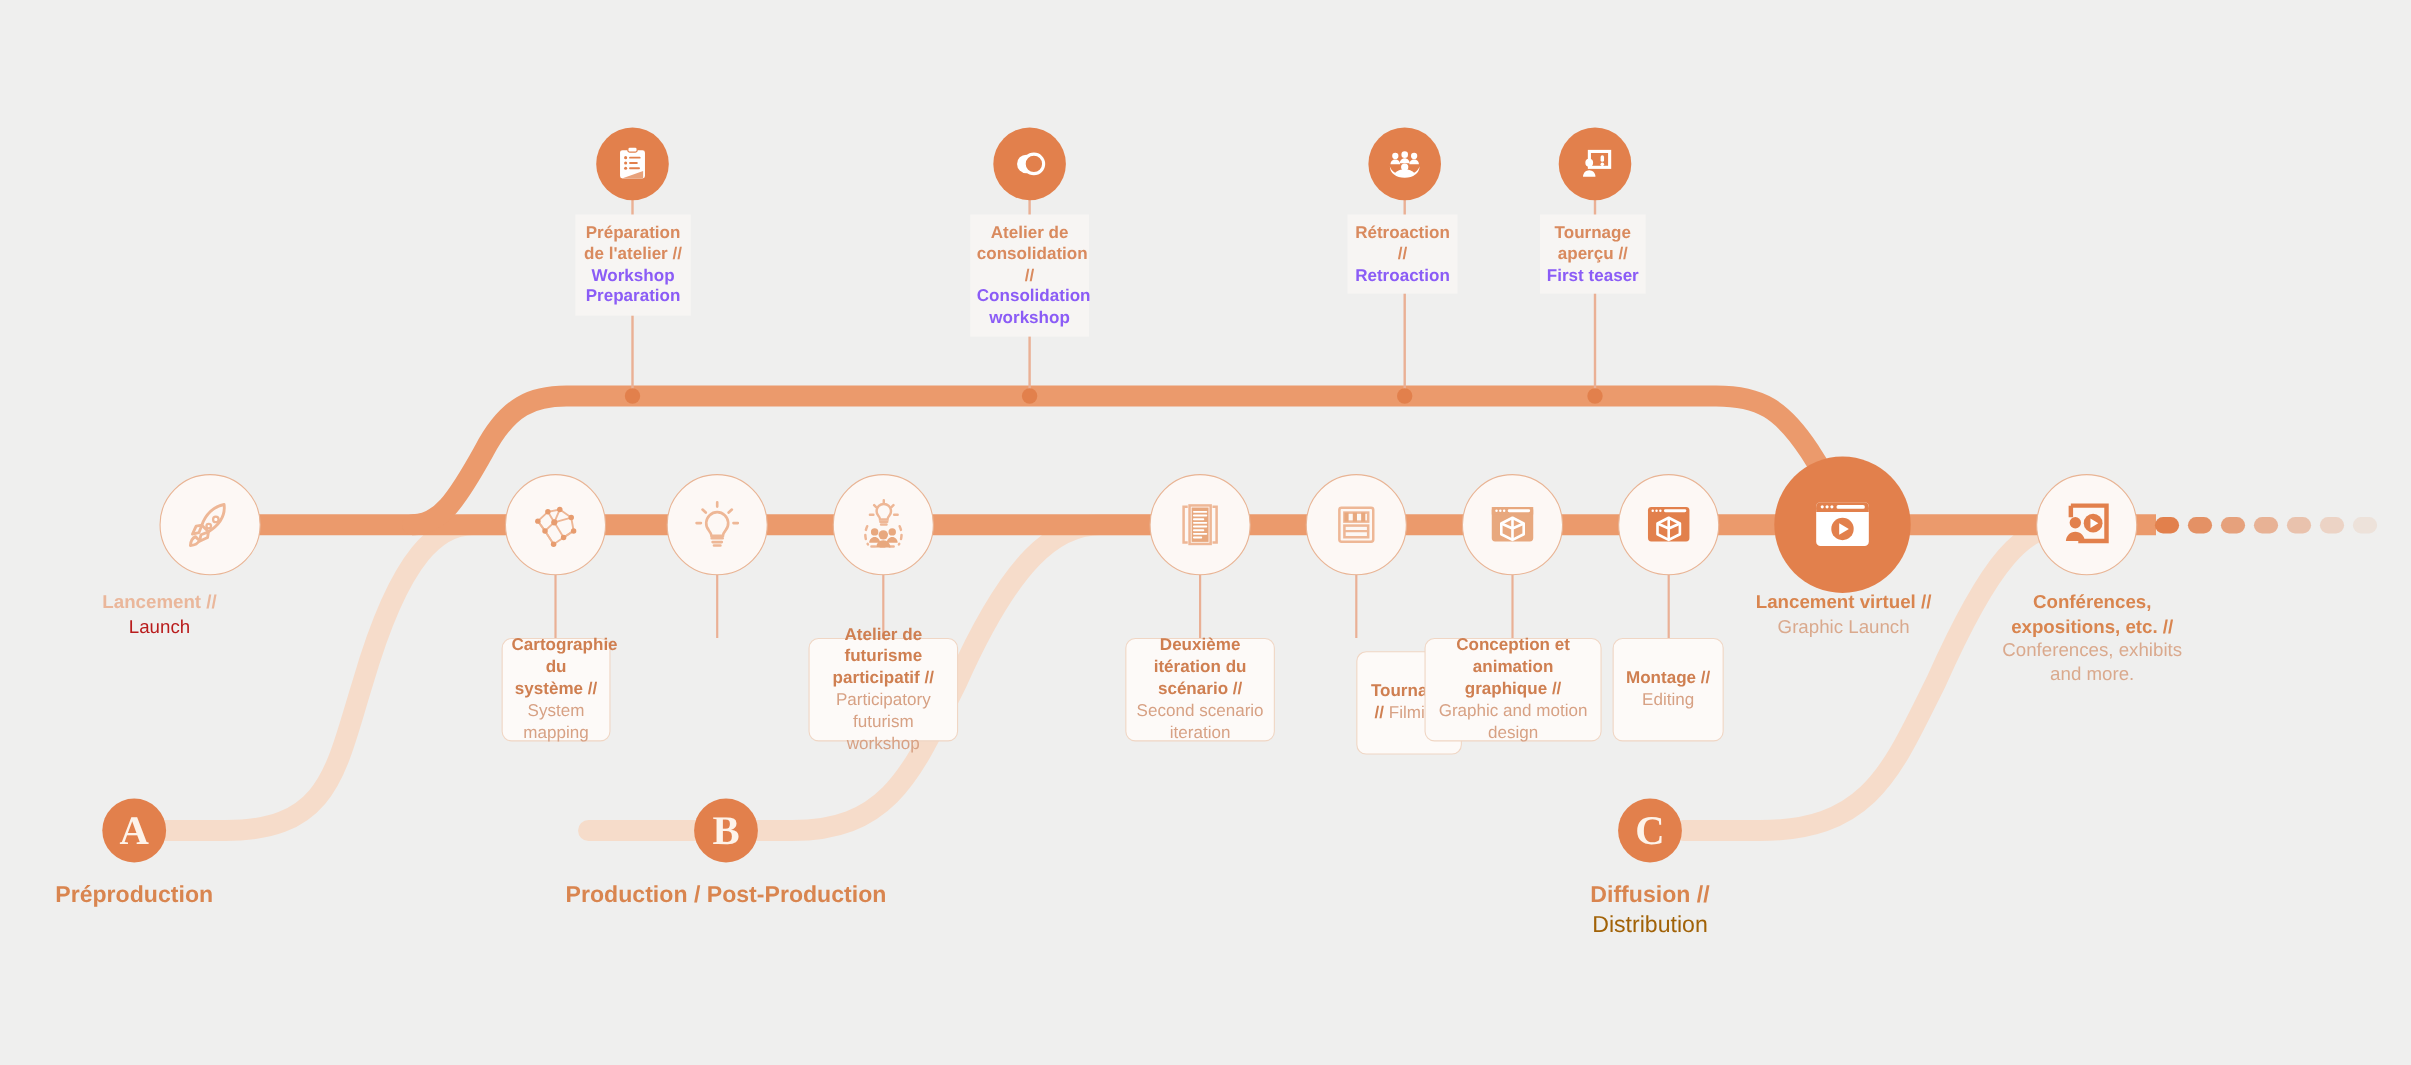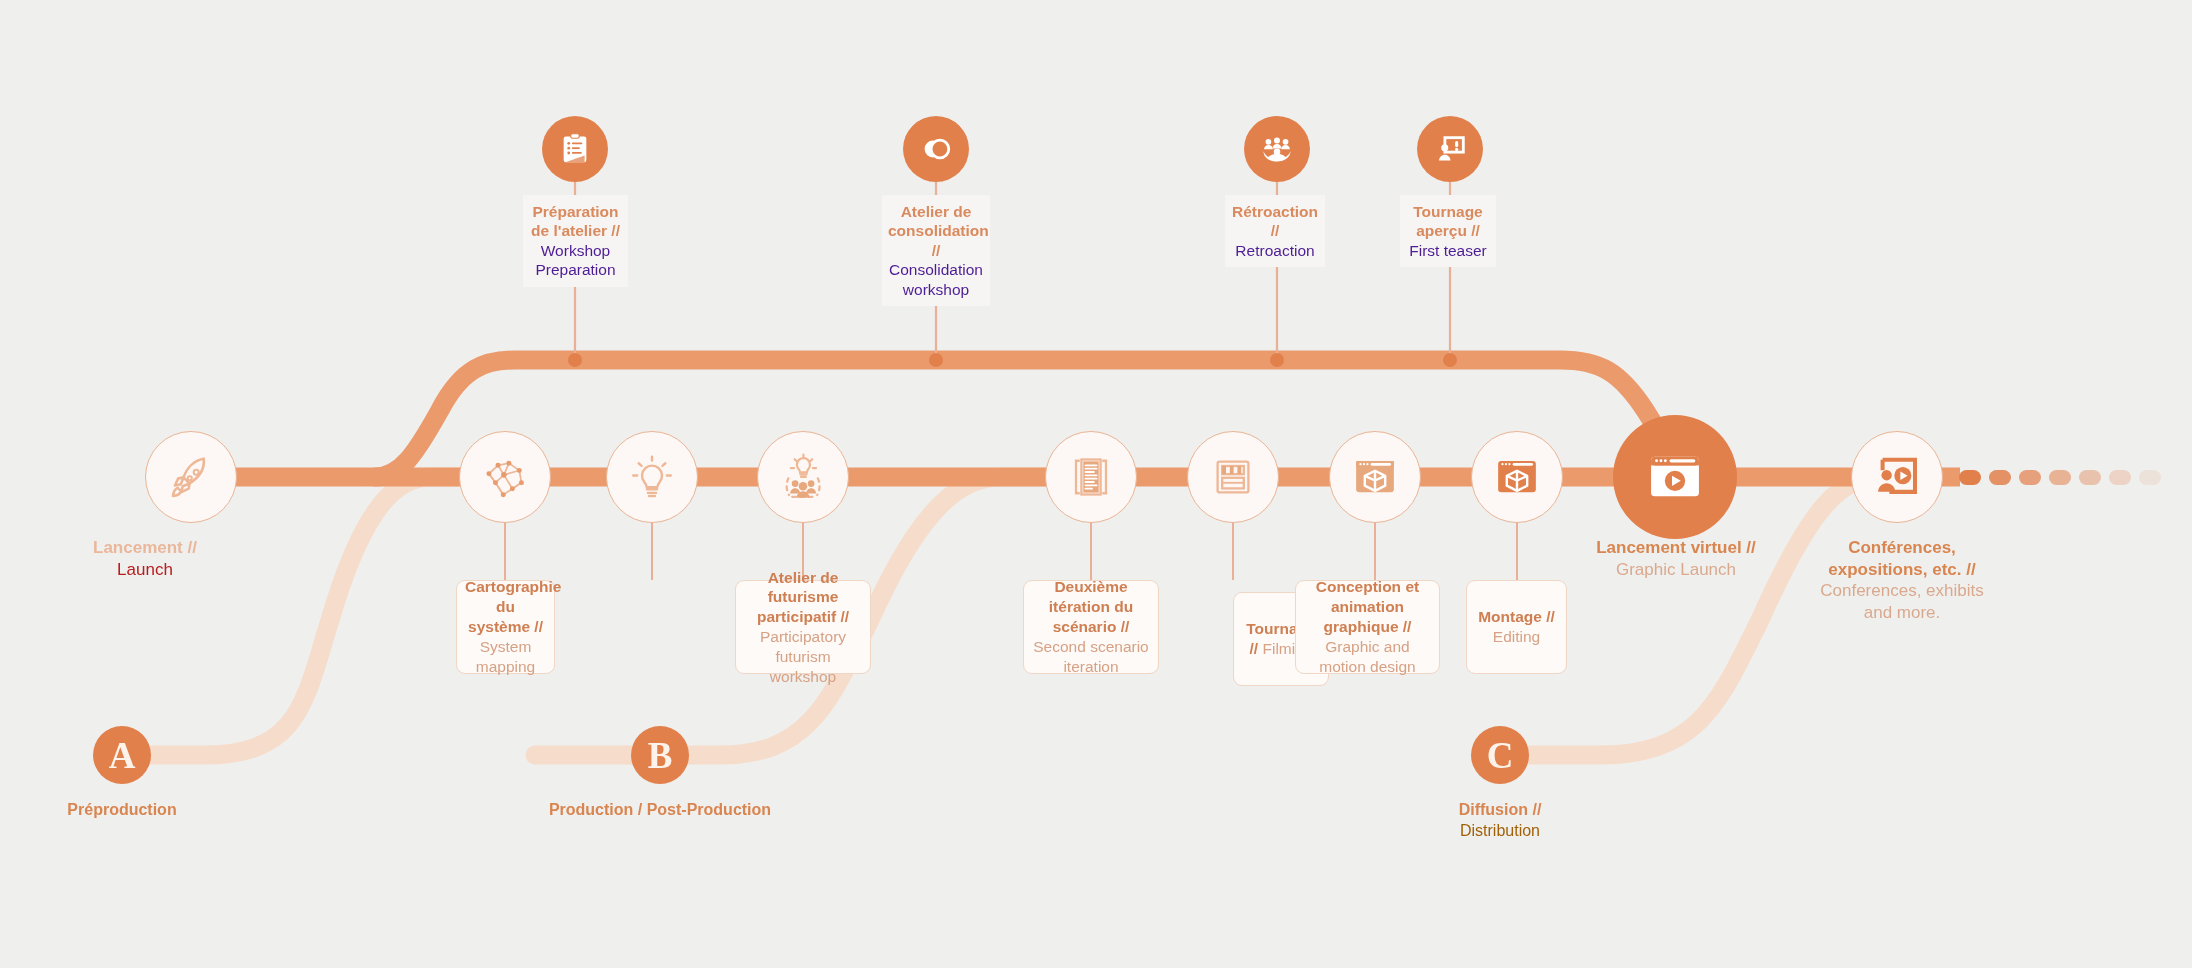--- a/index.html
+++ b/index.html
@@ -35,21 +35,21 @@
   .top-label{
     position:absolute;
     background:#f7f5f3;
     box-sizing:border-box;
     text-align:center;
     padding:7px 6px;
     line-height:1.25;
     font-size:15.5px;
   }
   .top-label .fr{color:#d98a5e;font-weight:bold;}
-  .top-label .en{color:#4c1d95;}
+  .top-label .en{color:#8b5cf6;font-weight:bold;}
 
   
   .main-node{width:92px;height:92px;}
   .main-node.big{width:124px;height:124px;}
 
   .under-label{
     position:absolute;
     text-align:center;
     line-height:1.27;
     font-size:17px;
@@ -84,21 +84,21 @@
     display:flex;align-items:center;justify-content:center;
     color:#fdf3ea;
     font-family:"Liberation Serif", serif;
     font-size:37px;font-weight:bold;
     line-height:1;
   }
   .phase-label{
     position:absolute;
     white-space:nowrap;
     text-align:center;
-    font-size:16px;
+    font-size:21px;
     line-height:1.3;
   }
   .phase-label .fr{color:#d9854f;font-weight:bold;}
   .phase-label .en{color:#a16207;}
 
   
   .trail{position:absolute;display:flex;align-items:center;gap:8px;}
   .trail i{display:block;width:22px;height:15px;border-radius:8px;background:#e2804c;}
 </style>
 </head>
@@ -361,21 +361,21 @@
           <circle cx="6.9" cy="6.1" r="0.52"></circle>
           <circle cx="8.5" cy="6.1" r="0.52"></circle>
         <rect x="10" y="5.5" width="9.4" height="1.25" rx="0.62"></rect>
       </g>
       <g fill="none" stroke="#fff" stroke-width="1.1" stroke-linejoin="round">
         <path d="M12 9.1 L16.7 11.5 L16.7 16 L12 18.4 L7.3 16 L7.3 11.5 Z"></path>
         <path d="M12 9.1 L12 13.6 M12 13.6 L16.7 11.5 M12 13.6 L7.3 11.5 M12 13.6 L12 18.4"></path>
       </g>
     </svg>
   </div>
-  <div class="box-label" style="left:1295px;top:580px;width:145px;height:94px;">
+  <div class="box-label" style="left:1295px;top:580px;width:161px;height:94px;">
     <div class="inner">
       <span class="fr">Conception et animation graphique //</span>
       <span class="en">Graphic and motion design</span>
     </div>
   </div>
 
   <div class="node hollow main-node" style="left:1471px;top:431px;">
     <svg width="52" height="52" viewBox="0 0 24 24">
       <rect x="3.3" y="4.6" width="17.4" height="14.4" rx="1.4" fill="#e2804c"></rect>
       <g fill="#fff">

